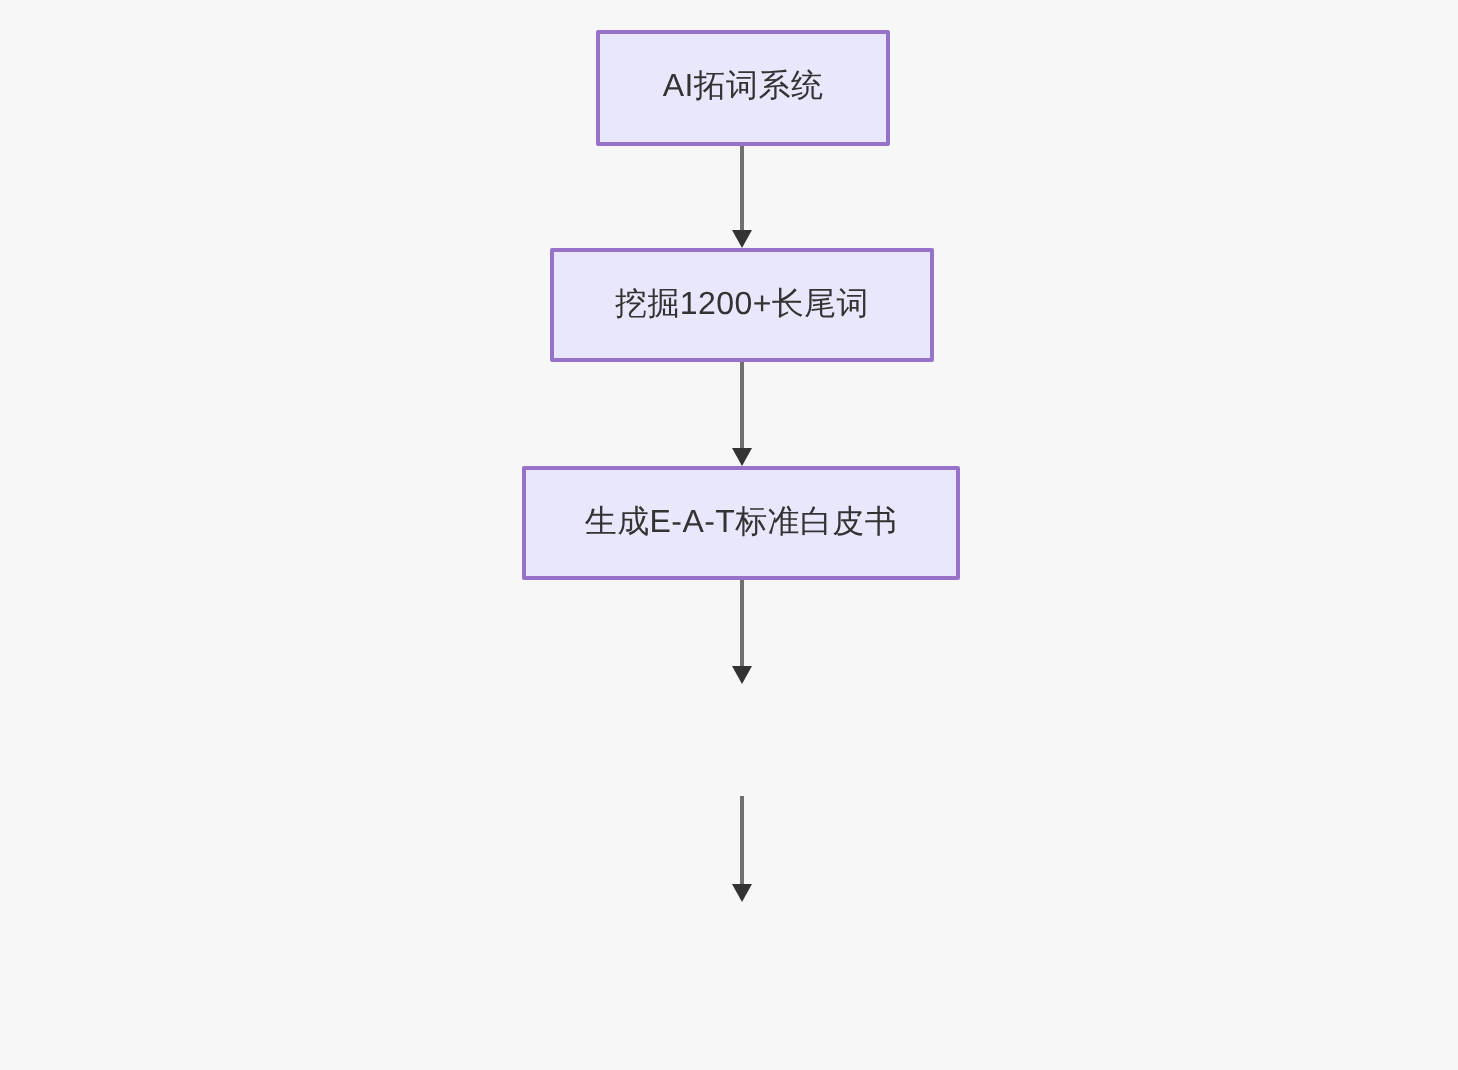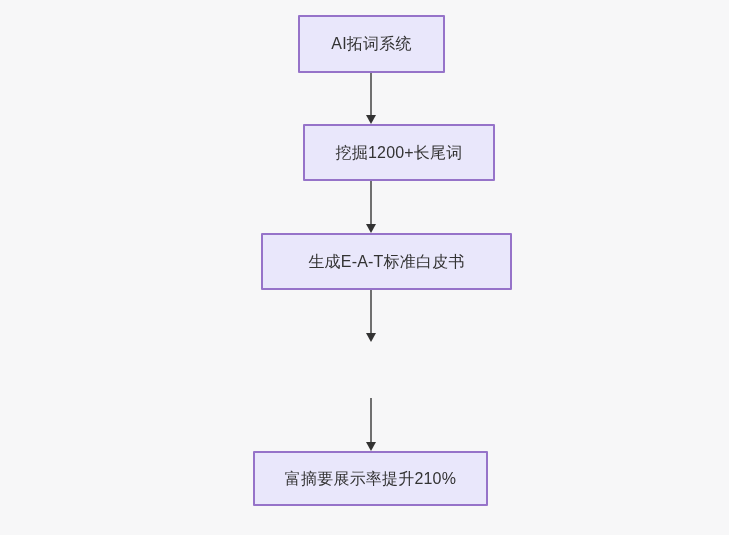--- a/index.html
+++ b/index.html
@@ -57,41 +57,38 @@
 
   <div class="node" style="left:298px; top:15px; width:147px; height:58px;">
     <span class="node-label">AI拓词系统</span>
   </div>
 
   <svg class="edge" style="left:361px; top:73px;" width="20" height="51" viewBox="0 0 20 51">
     <line class="edge-line" x1="10" y1="0" x2="10" y2="43"></line>
     <polygon class="edge-arrowhead" points="5,42 15,42 10,51"></polygon>
   </svg>
 
-  <div class="node" style="left:275px; top:124px; width:192px; height:57px;margin-left:28px;">
+  <div class="node" style="left:275px; top:124px; width:192px; height:57px;">
     <span class="node-label">挖掘1200+长尾词</span>
   </div>
 
   <svg class="edge" style="left:361px; top:181px;" width="20" height="52" viewBox="0 0 20 52">
     <line class="edge-line" x1="10" y1="0" x2="10" y2="44"></line>
     <polygon class="edge-arrowhead" points="5,43 15,43 10,52"></polygon>
   </svg>
 
-  <div class="node" style="left:261px; top:233px; width:251px; height:57px;">
+  <div class="node" style="left:261px; top:233px; width:219px; height:57px;">
     <span class="node-label">生成E-A-T标准白皮书</span>
   </div>
 
   <svg class="edge" style="left:361px; top:290px;" width="20" height="52" viewBox="0 0 20 52">
     <line class="edge-line" x1="10" y1="0" x2="10" y2="44"></line>
     <polygon class="edge-arrowhead" points="5,43 15,43 10,52"></polygon>
   </svg>
 
 
   <svg class="edge" style="left:361px; top:398px;" width="20" height="53" viewBox="0 0 20 53">
     <line class="edge-line" x1="10" y1="0" x2="10" y2="45"></line>
     <polygon class="edge-arrowhead" points="5,44 15,44 10,53"></polygon>
   </svg>
 
-  <div class="node" style="left:253px; top:451px; width:235px; height:55px;">
-    <span class="node-label">富摘要展示率提升210%</span>
-  </div>
 
 </div>
 
 </body></html>

